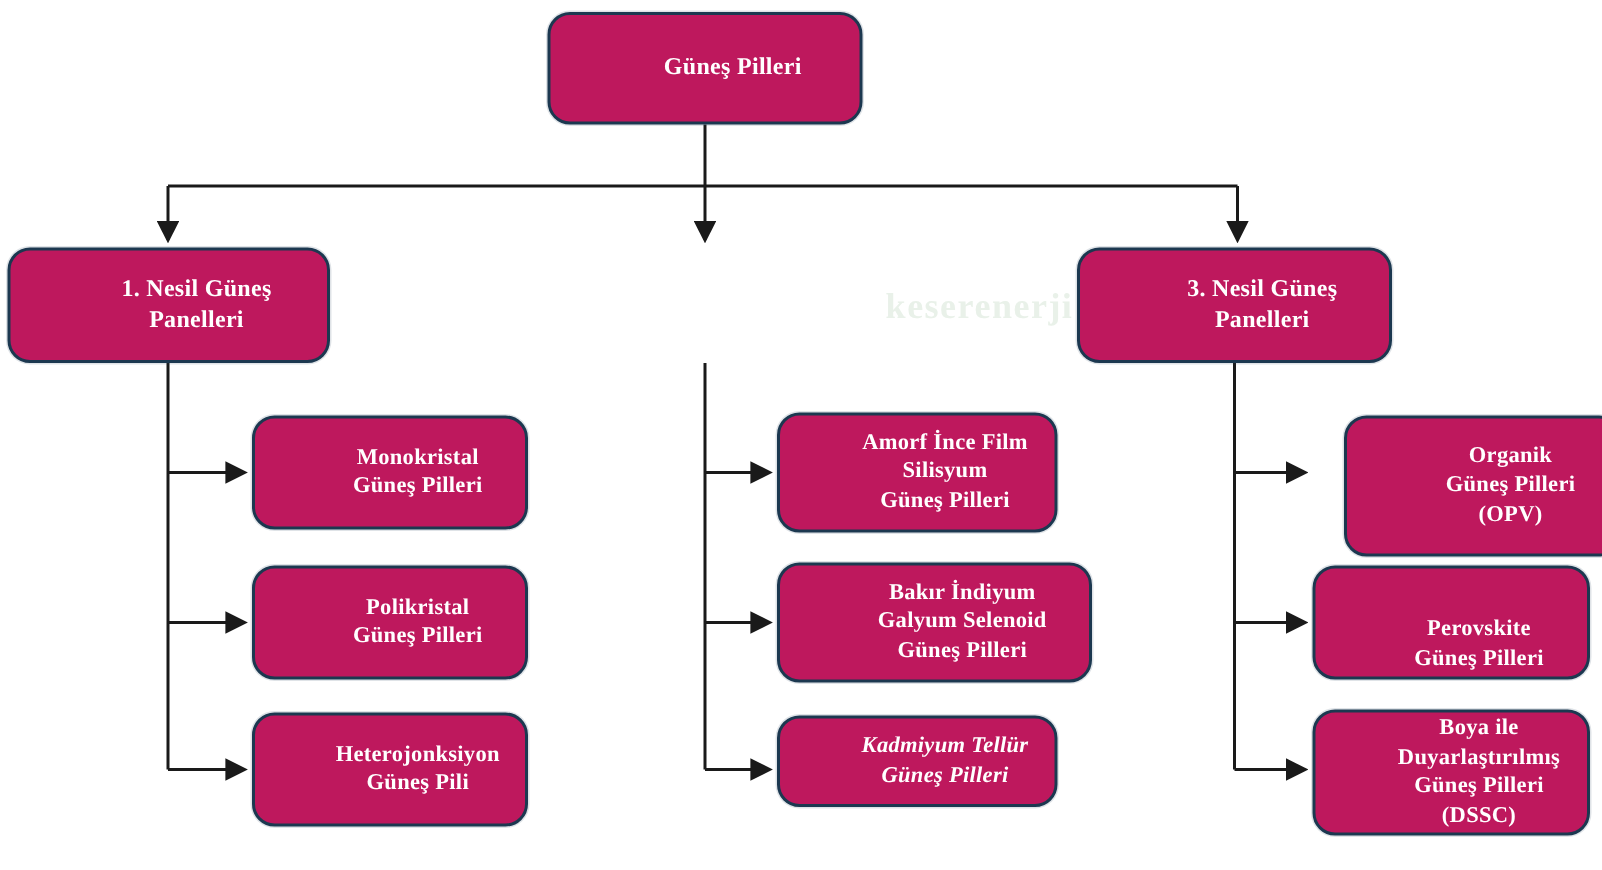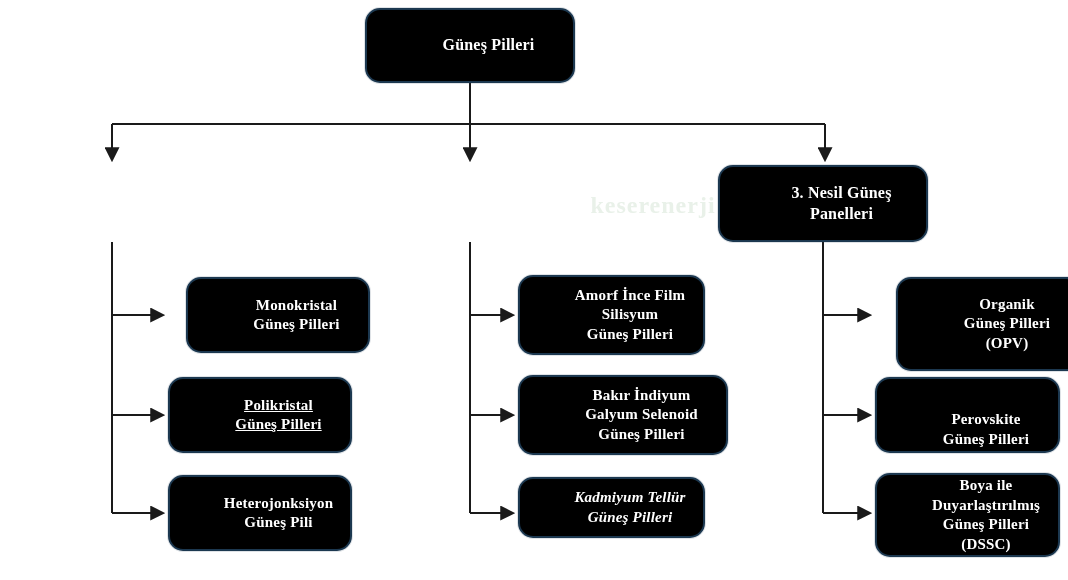--- a/index.html
+++ b/index.html
@@ -18,21 +18,21 @@
   .connectors {
     position: absolute;
     left: 0;
     top: 0;
     width: 1068px;
     height: 580px;
   }
   .node {
     position: absolute;
     box-sizing: border-box;
-    background: #000000;
+    background: #be185d;
     border: 2px solid #1c3850;
     border-radius: 15px;
     color: #ffffff;
     display: flex;
     align-items: center;
     justify-content: center;
     text-align: center;
     font-weight: bold;
     z-index: 2;
     box-shadow: 0 0 0 1px rgba(38,69,93,0.15);
@@ -96,29 +96,32 @@
       <line x1="823" y1="513" x2="870" y2="513" marker-end="url(#arrow)"></line>
     </g>
   </svg>
 
   <div class="watermark">keserenerji</div>
 
   <div class="node lvl-root" style="left:365px; top:8px; width:210px; height:75px;">
     <span class="label">Güneş Pilleri</span>
   </div>
 
+  <div class="node lvl-gen" style="left:5px; top:165px; width:215px; height:77px;">
+    <span class="label">1. Nesil Güneş Panelleri</span>
+  </div>
   <div class="node lvl-gen" style="left:718px; top:165px; width:210px; height:77px;">
     <span class="label">3. Nesil Güneş Panelleri</span>
   </div>
 
-  <div class="node lvl-leaf" style="left:168px; top:277px; width:184px; height:76px;margin-left:18px;">
+  <div class="node lvl-leaf" style="left:168px; top:277px; width:184px; height:76px;">
     <span class="label">Monokristal
 Güneş Pilleri</span>
   </div>
-  <div class="node lvl-leaf" style="left:168px; top:377px; width:184px; height:76px;text-decoration:underline;">
+  <div class="node lvl-leaf" style="left:168px; top:377px; width:184px; height:76px;">
     <span class="label">Polikristal
 Güneş Pilleri</span>
   </div>
   <div class="node lvl-leaf" style="left:168px; top:475px; width:184px; height:76px;">
     <span class="label">Heterojonksiyon
 Güneş Pili</span>
   </div>
 
   <div class="node lvl-leaf" style="left:518px; top:275px; width:187px; height:80px;">
     <span class="label">Amorf İnce Film

